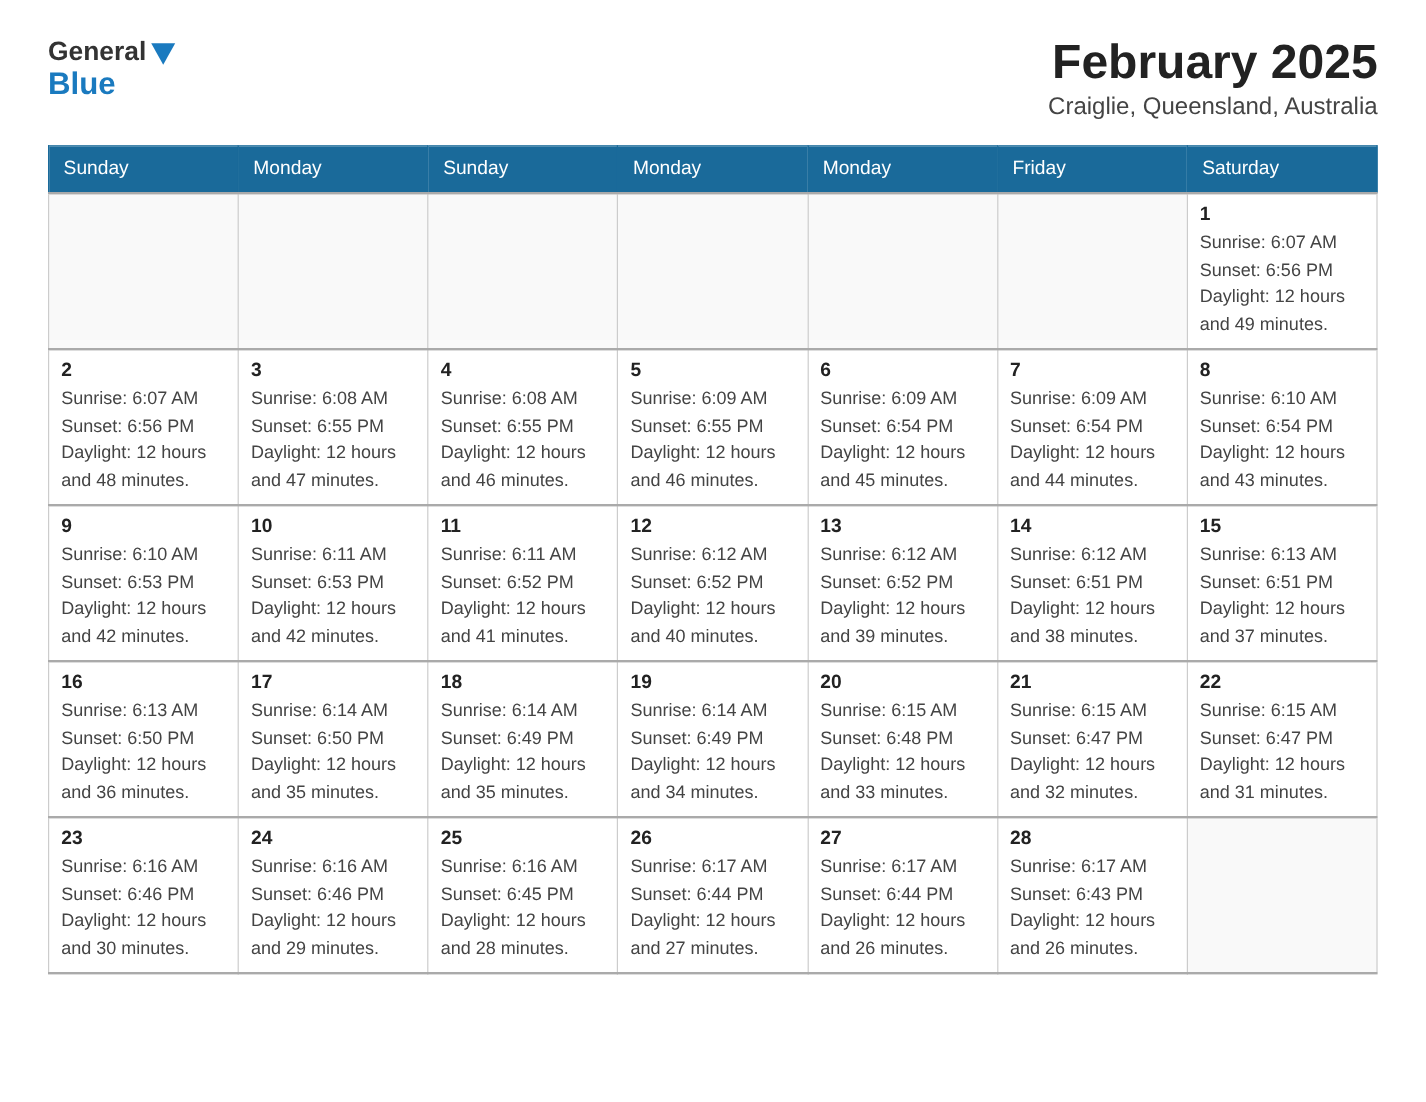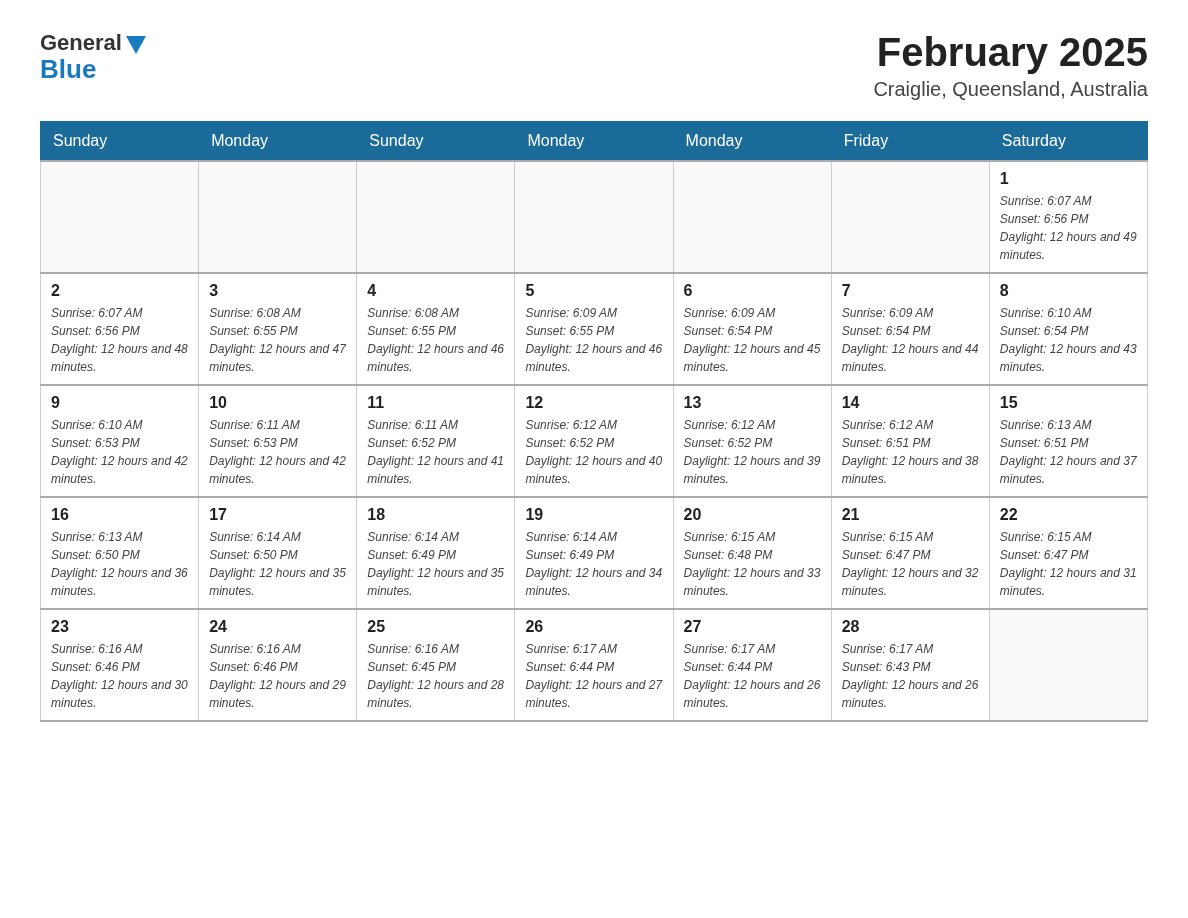--- a/index.html
+++ b/index.html
@@ -85,24 +85,23 @@
       margin-left: 30px;
     }
     .day-number {
       font-size: 16px;
       font-weight: bold;
       color: #222;
       display: block;
       margin-bottom: 4px;
     }
     .day-info {
-      font-size: 12px;
+      font-size: 15px;
       color: #444;
       line-height: 1.5;
-      font-style: italic;
     }
     .empty-cell {
       background: #f9f9f9;
     }
   </style>
 </head>
 <body>
 
 <div class="header">
   <div class="logo">

